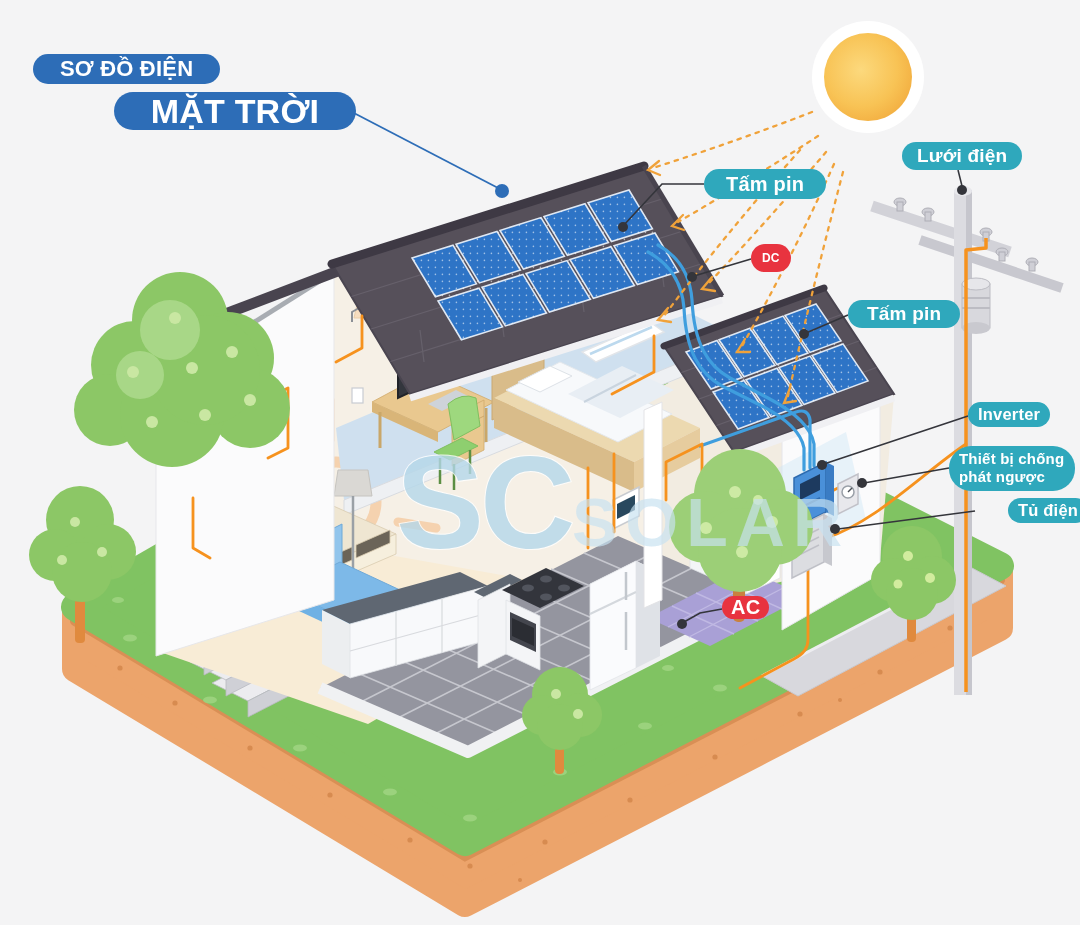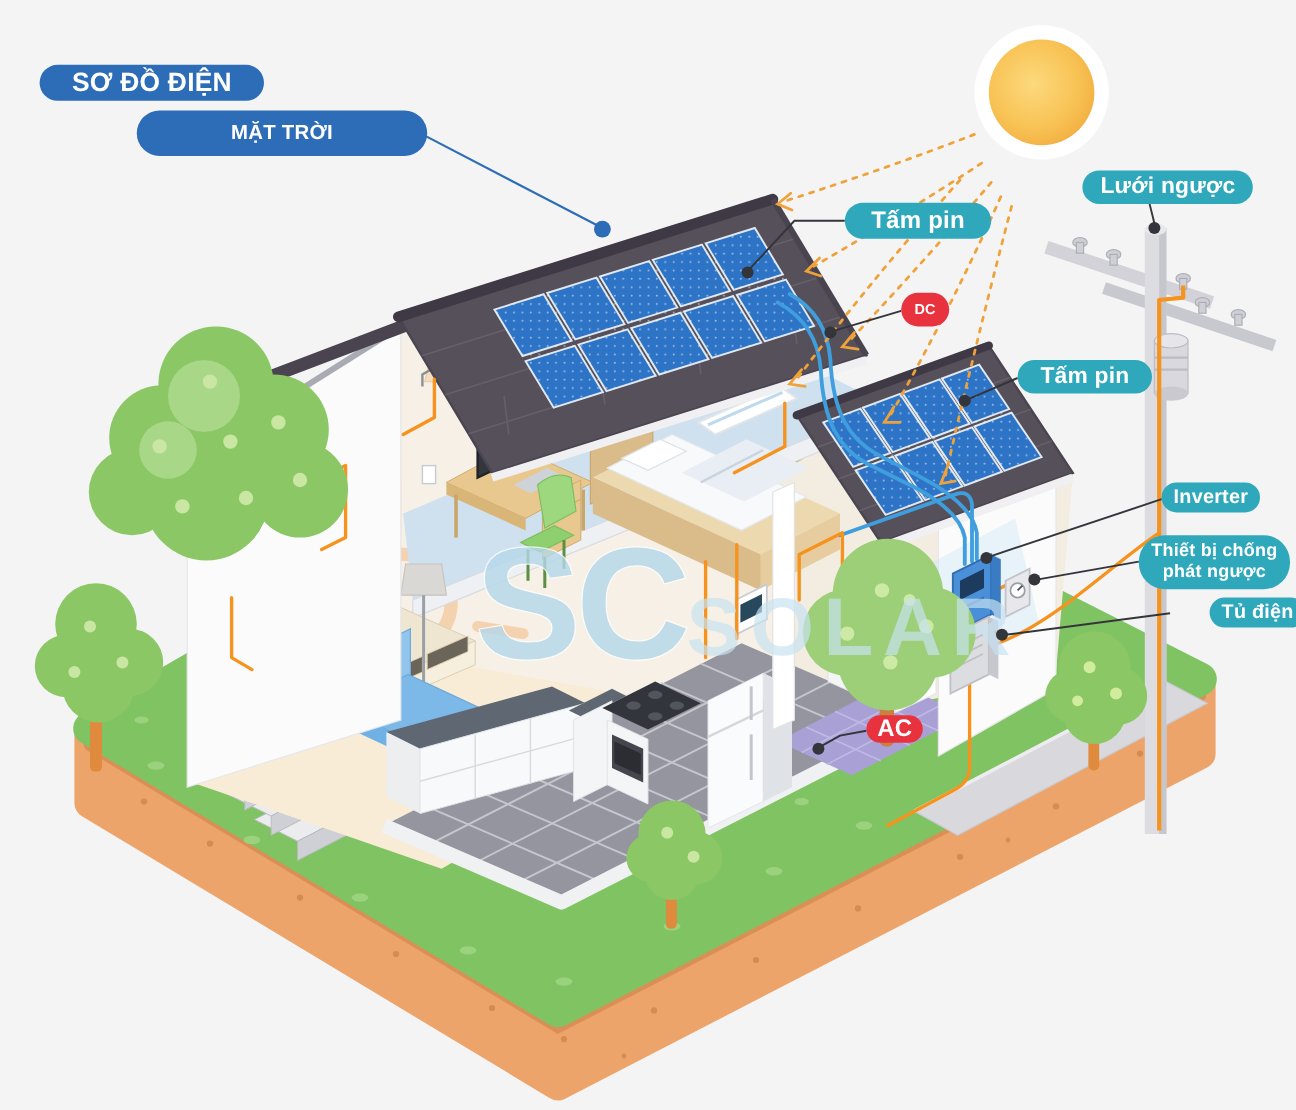--- a/index.html
+++ b/index.html
@@ -14,28 +14,28 @@
     background:#f4f4f5;font-family:"Liberation Sans","DejaVu Sans",sans-serif;
   }
   .stage svg.scene{position:absolute;left:0;top:0;}
   .pill{
     position:absolute;display:flex;align-items:center;justify-content:center;
     color:#fff;font-weight:bold;border-radius:999px;white-space:nowrap;
     letter-spacing:.2px;
   }
   .pill-title{background:var(--title-blue);}
   #title-line-1{left:33px;top:54px;height:30px;padding:0 27px;font-size:22px;}
-  #title-line-2{left:114px;top:92px;height:38px;min-width:186px;padding:0 28px;font-size:17px;}
+  #title-line-2{left:114px;top:92px;height:38px;min-width:186px;padding:0 28px;font-size:34px;}
   .pill-callout{background:var(--callout-teal);}
   #callout-panel-main{left:704px;top:169px;height:30px;padding:0 22px;font-size:20px;}
   #callout-panel-annex{left:848px;top:300px;height:28px;padding:0 19px;font-size:19px;}
   #callout-grid{left:902px;top:142px;height:28px;padding:0 15px;font-size:19px;}
   #callout-inverter{left:968px;top:402px;height:25px;padding:0 10px;font-size:16.5px;}
   #callout-backfeed{left:949px;top:446px;width:106px;padding:4px 10px;font-size:15px;
-    line-height:1.22;text-align:center;white-space:normal;border-radius:22px;}
+    line-height:1.22;text-align:left;white-space:normal;border-radius:22px;}
   #callout-cabinet{left:1008px;top:498px;height:25px;padding:0 10px;font-size:16.5px;}
   .pill-badge{background:var(--badge-red);}
   #badge-dc{left:751px;top:244px;height:28px;padding:0 11px;font-size:12px;}
   #badge-ac{left:722px;top:596px;height:23px;padding:0 9px;font-size:20px;}
 </style>
 </head>
 <body>
 
 <div class="stage">
 
@@ -543,19 +543,19 @@
     </g>
   </g>
 </svg>
 
 <div class="pill pill-title" id="title-line-1">SƠ ĐỒ ĐIỆN</div>
 <div class="pill pill-title" id="title-line-2">MẶT TRỜI</div>
 
 <div class="pill pill-callout" id="callout-panel-main">Tấm pin</div>
 <div class="pill pill-badge" id="badge-dc">DC</div>
 <div class="pill pill-callout" id="callout-panel-annex">Tấm pin</div>
-<div class="pill pill-callout" id="callout-grid">Lưới ngược</div>
+<div class="pill pill-callout" id="callout-grid">Lưới điện</div>
 <div class="pill pill-callout" id="callout-inverter">Inverter</div>
 <div class="pill pill-callout" id="callout-backfeed">Thiết bị chống phát ngược</div>
 <div class="pill pill-callout" id="callout-cabinet">Tủ điện</div>
 <div class="pill pill-badge" id="badge-ac">AC</div>
 
 </div>
 
 </body></html>

